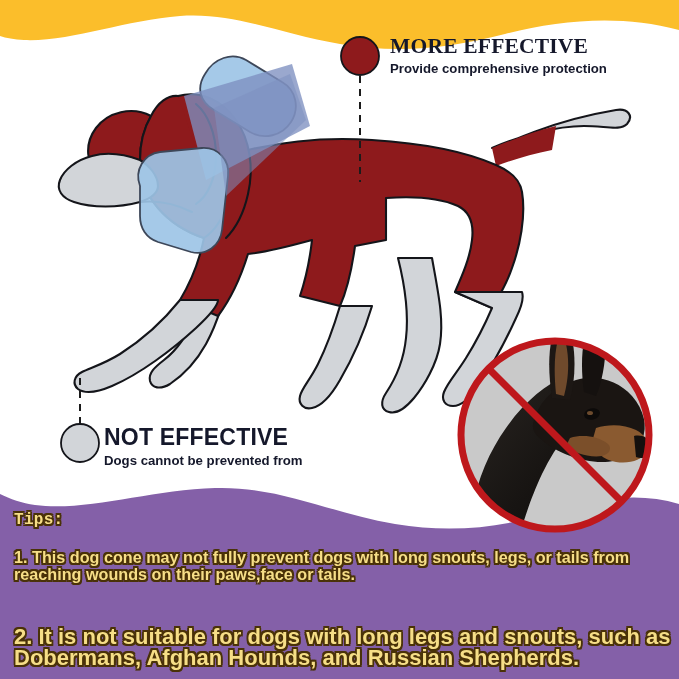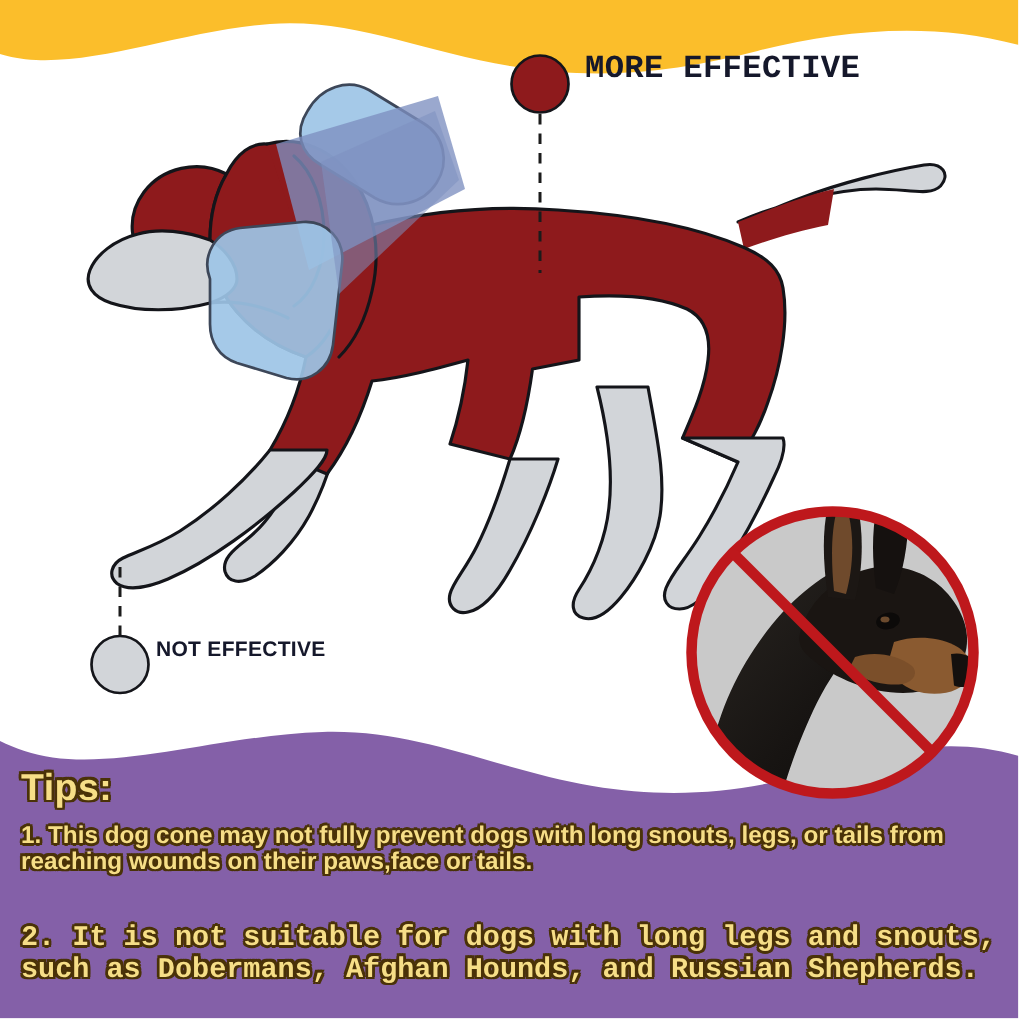--- a/index.html
+++ b/index.html
@@ -7,54 +7,54 @@
   #page{position:relative;width:679px;height:679px;background:#ffffff;overflow:hidden;}
 
   .layer{position:absolute;left:0;top:0;width:679px;height:679px;}
   svg{display:block;}
 
   
   #more-effective-callout{position:absolute;left:338px;top:34px;width:330px;height:54px;}
   #more-effective-callout .title{
     position:absolute;left:52px;top:0px;
     font-size:21.5px;font-weight:bold;letter-spacing:.2px;
-    color:#15182b;font-family:Liberation Mono, monospace;white-space:nowrap;
+    color:#15182b;font-family:Liberation Serif, serif;white-space:nowrap;
   }
   #more-effective-callout .sub{
     position:absolute;left:52px;top:27px;
     font-size:13.2px;font-weight:bold;color:#15182b;white-space:nowrap;
   }
 
   
   #not-effective-callout{position:absolute;left:56px;top:422px;width:330px;height:66px;}
   #not-effective-callout .title{
     position:absolute;left:48px;top:2px;
-    font-size:14px;font-weight:bold;letter-spacing:.2px;
+    font-size:23px;font-weight:bold;letter-spacing:.2px;
     color:#15182b;white-space:nowrap;
   }
   #not-effective-callout .sub{
     position:absolute;left:48px;top:32px;
     font-size:13.2px;font-weight:bold;color:#15182b;line-height:14.5px;white-space:nowrap;
   }
 
   
   #tips{position:absolute;left:0;top:498px;width:679px;height:181px;}
   .tiptext{
     position:absolute;left:14px;
     font-weight:bold;color:#F6DE87;
     -webkit-text-stroke:0px;
     text-shadow:
       -1.6px -1.6px 0 #4a3208, 1.6px -1.6px 0 #4a3208,
       -1.6px  1.6px 0 #4a3208, 1.6px  1.6px 0 #4a3208,
        0px  -1.8px 0 #4a3208,  0px 1.8px 0 #4a3208,
       -1.8px 0px   0 #4a3208, 1.8px 0px 0 #4a3208;
   }
-  #tips-heading{top:13px;font-size:25px;letter-spacing:.3px;}
+  #tips-heading{top:13px;font-size:16px;letter-spacing:.3px;font-family:Liberation Mono, monospace;}
   #tip-1{top:51px;font-size:16.2px;line-height:17px;width:660px;}
-  #tip-2{top:117px;font-size:19px;line-height:20.5px;width:660px;font-family:Liberation Mono, monospace;}
+  #tip-2{top:129px;font-size:22px;line-height:20.5px;width:660px;}
 </style>
 </head>
 <body>
 
 <div id="page">
 
   <svg class="layer" viewBox="0 0 679 679" width="679" height="679" xmlns="http://www.w3.org/2000/svg">
     <rect x="0" y="0" width="679" height="679" fill="#ffffff"></rect>
 
     <path d="M0,0 L679,0 L679,30
@@ -249,25 +249,27 @@
   <svg class="layer" viewBox="0 0 679 679" width="679" height="679" xmlns="http://www.w3.org/2000/svg">
     <line x1="360" y1="76" x2="360" y2="182" stroke="#1b1b1b" stroke-width="2" stroke-dasharray="7 6"></line>
     <circle cx="360" cy="56" r="19" fill="#8E1A1C" stroke="#14151a" stroke-width="1.8"></circle>
 
     <line x1="80" y1="378" x2="80" y2="424" stroke="#1b1b1b" stroke-width="2" stroke-dasharray="7 6"></line>
     <circle cx="80" cy="443" r="19" fill="#D2D5D9" stroke="#14151a" stroke-width="1.8"></circle>
   </svg>
 
   <div id="more-effective-callout">
     <div class="title">MORE EFFECTIVE</div>
+    <div class="sub">Provide comprehensive protection</div>
   </div>
 
   <div id="not-effective-callout">
     <div class="title">NOT EFFECTIVE</div>
     <div class="sub">
+      <div>Dogs cannot be prevented from</div>
     </div>
   </div>
 
   <div id="tips">
     <div id="tips-heading" class="tiptext">Tips:</div>
     <div id="tip-1" class="tiptext">1. This dog cone may not fully prevent dogs with long snouts, legs, or tails from reaching wounds on their paws,face or tails.</div>
     <div id="tip-2" class="tiptext">2. It is not suitable for dogs with long legs and snouts, such as Dobermans, Afghan Hounds, and Russian Shepherds.</div>
   </div>
 
 </div>

